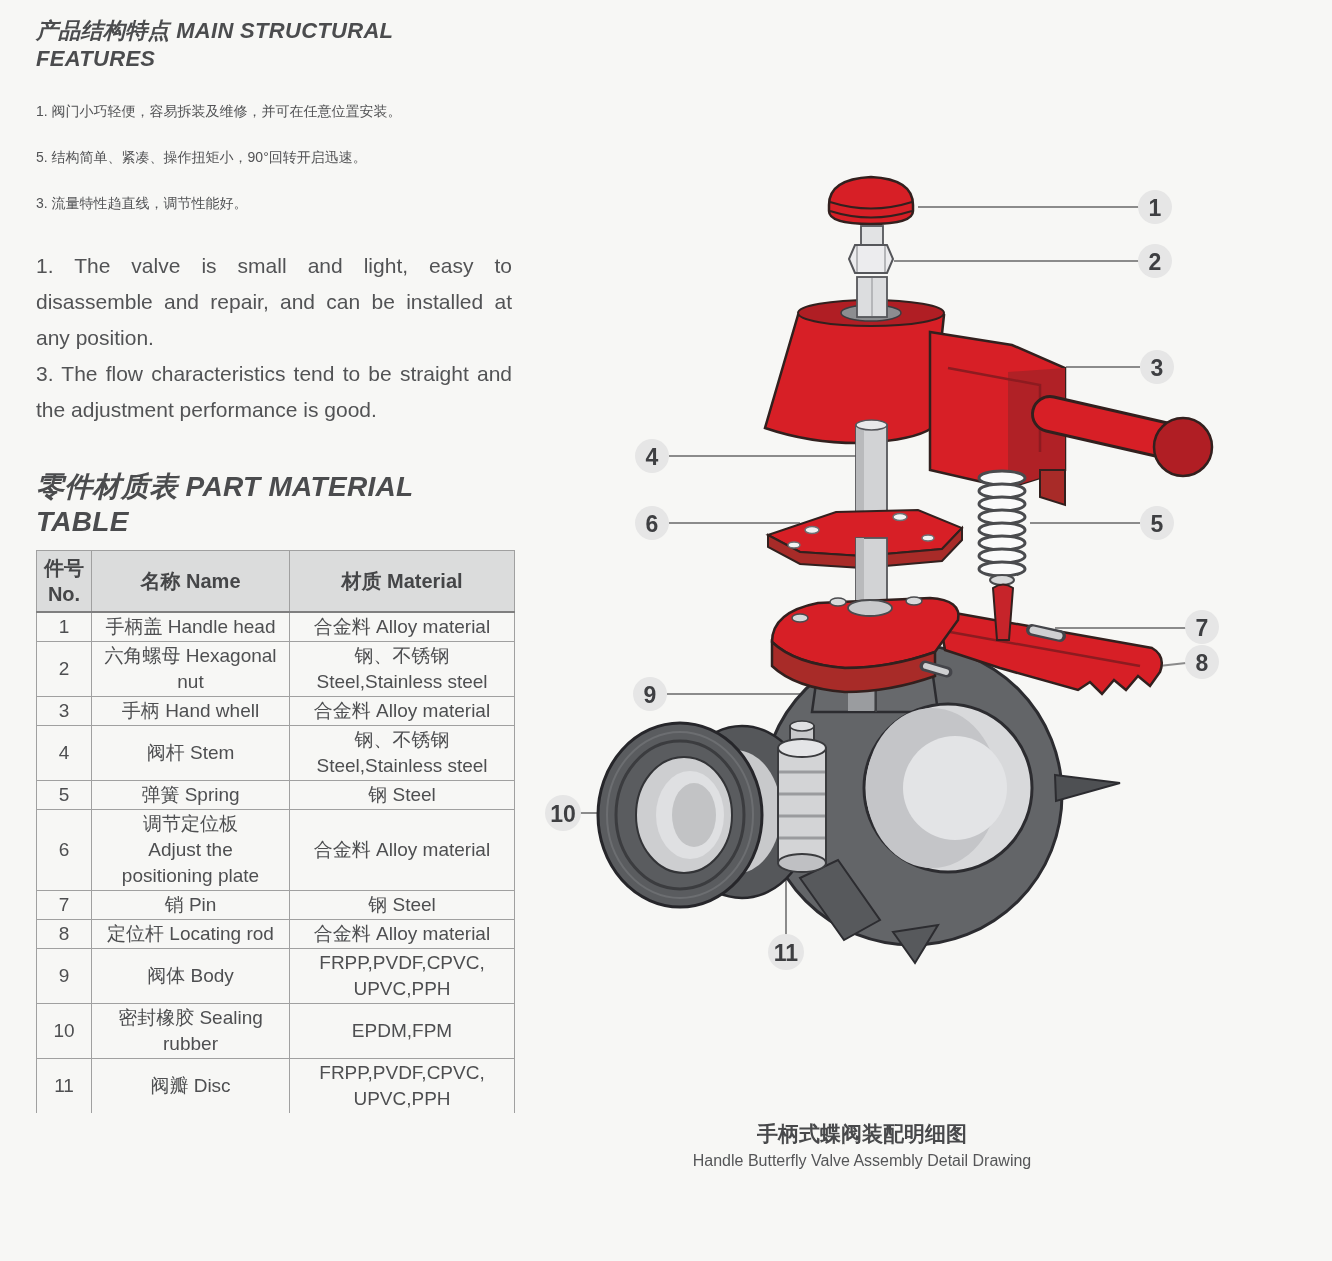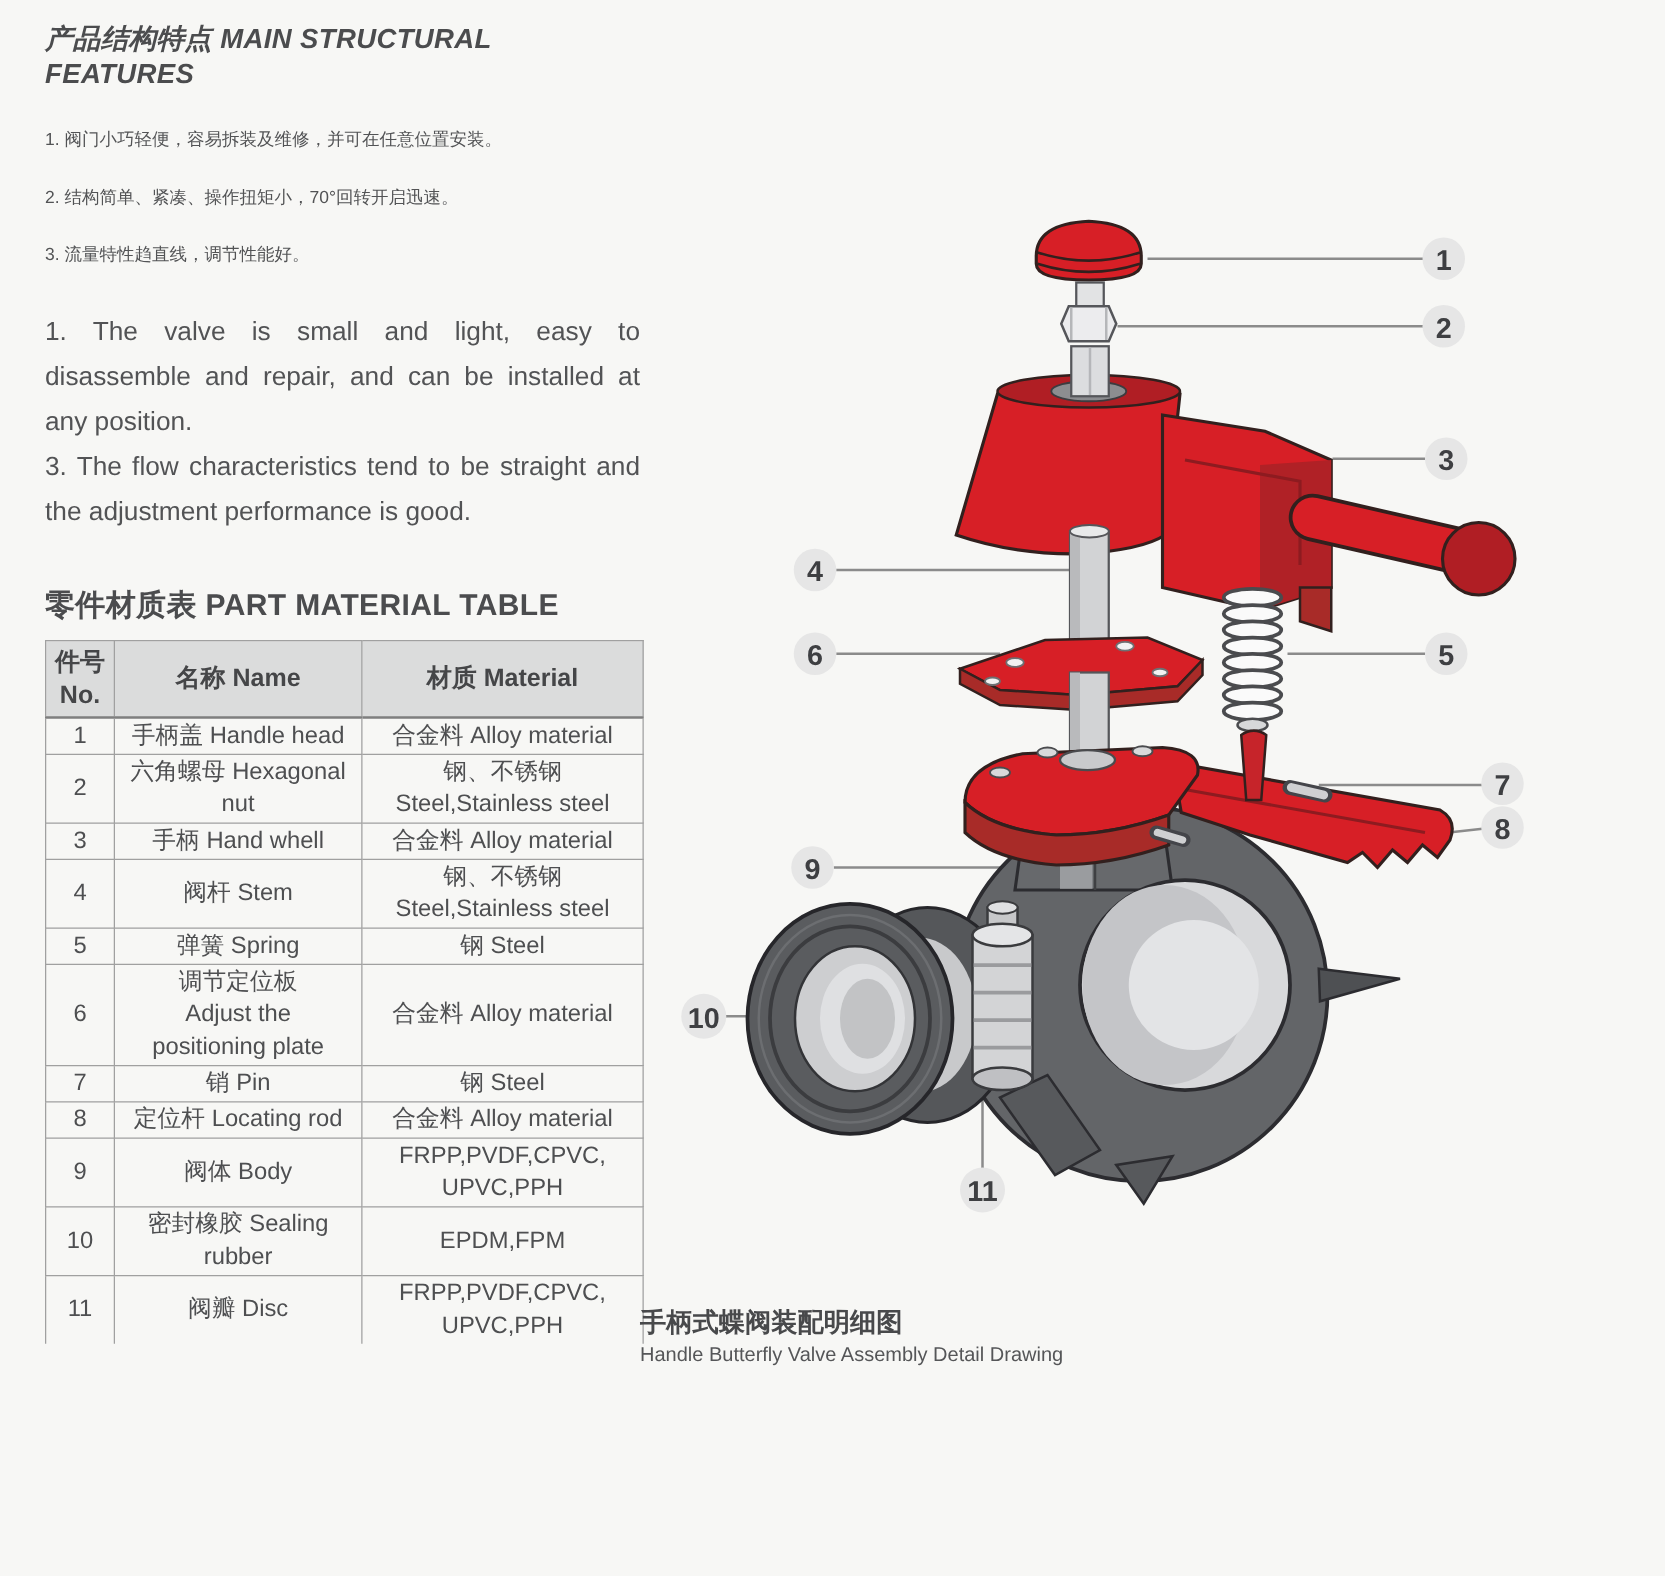--- a/index.html
+++ b/index.html
@@ -19,22 +19,22 @@
   .cn-items p{
     font-size:14px;line-height:46px;margin:0;
     text-align:justify;color:#525355;
   }
   .en-items{margin-top:22px;}
   .en-items p{
     font-size:21px;line-height:36px;margin:0;
     text-align:justify;color:#525355;
   }
   .table-title{
-    font-size:24px;font-weight:700;color:#4b4c4e;
-    margin:40px 0 12px 0;letter-spacing:.3px;
+    font-size:28px;font-weight:700;color:#4b4c4e;
+    margin:40px 0 12px 0;letter-spacing:.3px;font-style:italic;
   }
   table.materials{
     border-collapse:collapse;width:478px;
     font-size:19px;color:#4e4f51;text-align:center;
     table-layout:fixed;
   }
   table.materials th,table.materials td{
     border:1px solid #a0a0a0;
     padding:1px 4px;
     line-height:26px;
@@ -42,38 +42,38 @@
     vertical-align:middle;
   }
   table.materials thead th{
     background:#dbdcdc;font-weight:700;font-size:20px;
     border-bottom:2px solid #7f7f7f;height:58px;color:#454648;
   }
   table.materials tr:last-child td{border-bottom:none;}
   col.c-no{width:55px;} col.c-name{width:198px;} col.c-mat{width:225px;}
 
   .diagram-wrap{position:absolute;left:540px;top:140px;width:700px;height:900px;}
-  .diagram-caption{position:absolute;left:512px;top:1044px;width:700px;text-align:left;}
+  .diagram-caption{position:absolute;left:512px;top:1120px;width:700px;text-align:center;}
   .cap-cn{font-size:21px;font-weight:700;color:#48494b;margin:0;}
   .cap-en{font-size:16px;color:#555658;margin:4px 0 0 0;}
   svg text.co{
     font-family:"Liberation Sans","DejaVu Sans",sans-serif;
     font-size:23px;font-weight:700;fill:#3e3f42;
     text-anchor:middle;dominant-baseline:central;
   }
 </style>
 </head>
 <body>
 
 <div class="left-col">
   <h1 class="features-title">产品结构特点  MAIN STRUCTURAL FEATURES</h1>
 
   <div class="cn-items">
     <p>1. 阀门小巧轻便，容易拆装及维修，并可在任意位置安装。</p>
-    <p>2. 结构简单、紧凑、操作扭矩小，70°回转开启迅速。</p>
+    <p>5. 结构简单、紧凑、操作扭矩小，90°回转开启迅速。</p>
     <p>3. 流量特性趋直线，调节性能好。</p>
   </div>
 
   <div class="en-items">
     <p>1. The valve is small and light, easy to disassemble and repair, and can be installed at any position.</p>
     <p>3. The flow characteristics tend to be straight and the adjustment performance is good.</p>
   </div>
 
   <h2 class="table-title">零件材质表  PART MATERIAL TABLE</h2>
 

